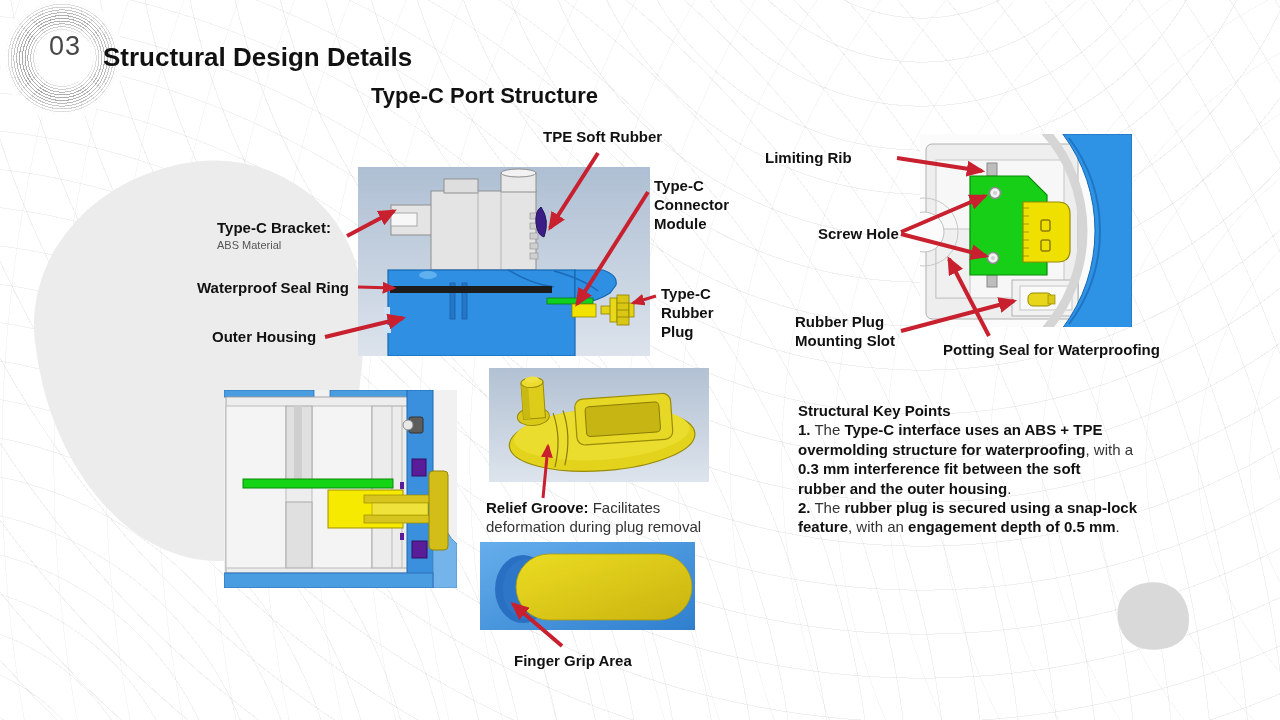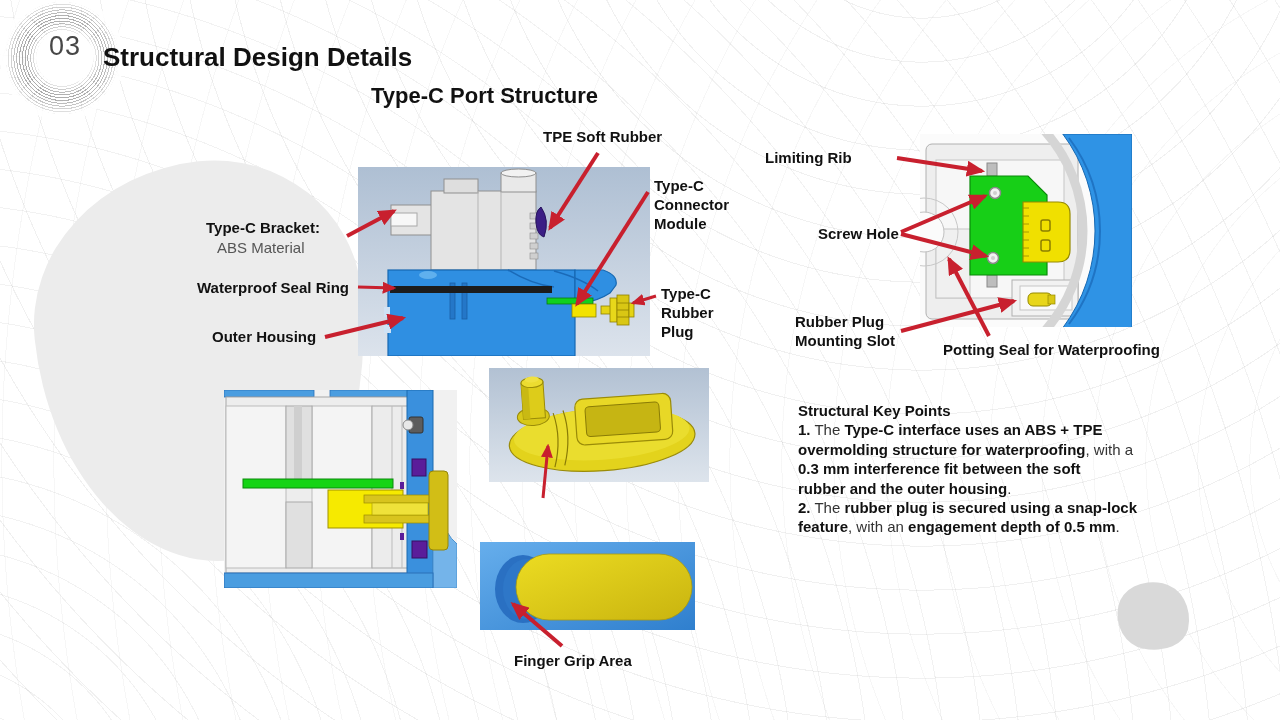--- a/index.html
+++ b/index.html
@@ -19,21 +19,21 @@
     background:repeating-radial-gradient(circle at 50% 50%, rgba(45,45,45,0.55) 0 1px, transparent 1px 2.8px);}
   .badge-rings::after{content:'';position:absolute;inset:-6px;border-radius:50%;
     background:radial-gradient(circle at 50% 50%, rgba(255,255,255,0) 34%, rgba(255,255,255,0.35) 50%, #fff 70%);}
   .badge-blob{position:absolute;left:36px;top:31px;width:58px;height:54px;background:#fff;
     border-radius:46% 54% 52% 48% / 50% 46% 54% 50%;box-shadow:0 0 10px 6px rgba(255,255,255,0.95);
     display:flex;align-items:flex-start;justify-content:center;}
   .badge-num{font-size:27px;color:#474747;letter-spacing:1px;}
   .page-title{position:absolute;left:103px;top:42px;font-size:26px;font-weight:700;color:#111;}
   .sub-title{position:absolute;left:371px;top:83px;font-size:22px;font-weight:700;color:#111;}
   .lbl{position:absolute;font-size:15px;font-weight:700;color:#111;line-height:1.28;white-space:pre-line;}
-  .lbl-sub{position:absolute;font-size:15px;font-weight:400;color:#555;line-height:1.28;}
+  .lbl-sub{position:absolute;font-size:11px;font-weight:400;color:#555;line-height:1.28;}
   .note{position:absolute;font-size:15px;line-height:1.28;color:#333;white-space:pre-wrap;width:240px;}
   .note .b{font-weight:700;color:#111;}
   .keypoints{position:absolute;left:798px;top:401px;width:372px;font-size:15px;line-height:19.4px;color:#333;}
   .keypoints .kp-title{font-weight:700;color:#111;}
   .kp-item{white-space:pre-wrap;}
   .kp-item .b{font-weight:700;color:#111;}
   .fig{position:absolute;}
   .arrows{position:absolute;inset:0;pointer-events:none;}
   .ar{stroke:#c8202e;stroke-width:4;}
   .ar-thin{stroke:#c8202e;stroke-width:3;}
@@ -224,36 +224,38 @@
           <stop offset="1" stop-color="#c9b40f"></stop>
       </linearGradient>
     </defs>
     <rect x="0" y="0" width="215" height="88" fill="url(#bg3)"></rect>
     <ellipse cx="43" cy="47" rx="28" ry="34" fill="#2a70c2"></ellipse>
     <ellipse cx="47" cy="47" rx="24" ry="30" fill="#2e77c8"></ellipse>
     <rect x="36" y="12" width="176" height="66" rx="33" fill="url(#yg)" stroke="#a89a10" stroke-width="0.8"></rect>
   </svg>
 
   <div class="lbl" style="left:543px;top:127px">TPE Soft Rubber</div>
-  <div class="lbl" style="left:206px;top:218px">Type-C Bracket:</div>
+  <div class="lbl" style="left:217px;top:218px">Type-C Bracket:</div>
   <div class="lbl-sub" style="left:217px;top:238px">ABS Material</div>
   <div class="lbl" style="left:197px;top:278px">Waterproof Seal Ring</div>
   <div class="lbl" style="left:212px;top:327px">Outer Housing</div>
   <div class="lbl" style="left:654px;top:176px">Type-C
 Connector
 Module</div>
   <div class="lbl" style="left:661px;top:284px">Type-C
 Rubber
 Plug</div>
   <div class="lbl" style="left:765px;top:148px">Limiting Rib</div>
   <div class="lbl" style="left:818px;top:224px">Screw Hole</div>
   <div class="lbl" style="left:795px;top:312px">Rubber Plug
 Mounting Slot</div>
   <div class="lbl" style="left:943px;top:340px">Potting Seal for Waterproofing</div>
   <div class="lbl" style="left:514px;top:651px">Finger Grip Area</div>
+  <div class="note" style="left:486px;top:498px"><span class="b">Relief Groove:</span><span> Facilitates
+deformation during plug removal</span></div>
 
   <div class="keypoints">
     <div class="kp-title">Structural Key Points</div>
     <div class="kp-item"><span class="b">1.</span><span> The </span><span class="b">Type-C interface uses an ABS + TPE
 overmolding structure for waterproofing</span><span>, with a
 </span><span class="b">0.3 mm interference fit between the soft
 rubber and the outer housing</span><span>.</span></div>
     <div class="kp-item"><span class="b">2.</span><span> The </span><span class="b">rubber plug is secured using a snap-lock
 feature</span><span>, with an </span><span class="b">engagement depth of 0.5 mm</span><span>.</span></div>
   </div>

